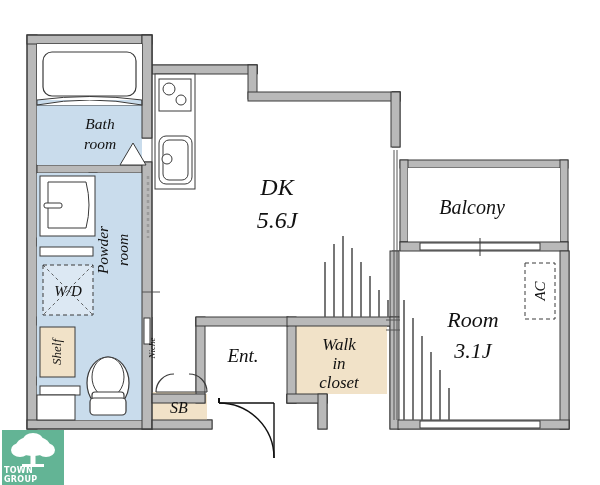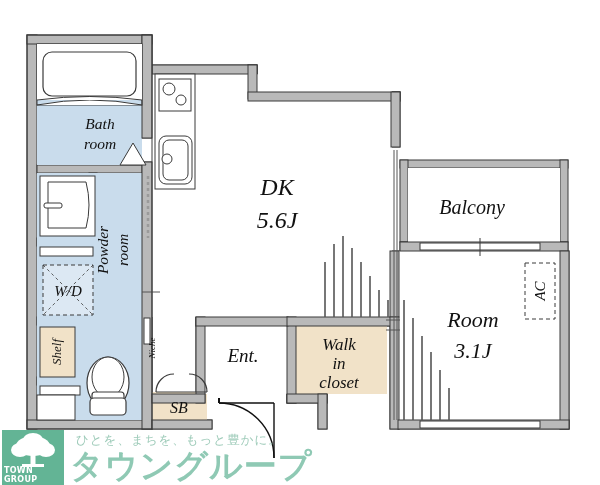--- a/index.html
+++ b/index.html
@@ -261,16 +261,14 @@
         <ellipse cx="31" cy="16" rx="17" ry="10"></ellipse>
         <ellipse cx="18" cy="20" rx="9" ry="7"></ellipse>
         <ellipse cx="44" cy="20" rx="9" ry="7"></ellipse>
         <ellipse cx="31" cy="10" rx="10" ry="7"></ellipse>
         <rect x="28.5" y="18" width="5" height="18"></rect>
         <rect x="20" y="34" width="22" height="3"></rect>
       </g>
     </svg>
   </div>
   <div class="towngroup">TOWN GROUP</div>
-  <div class="brandtxt tag1">ひとを、まちを、もっと豊かに。</div>
-  <div class="brandtxt tag2">タウングループ</div>
 
 </div>
 
 </body></html>

